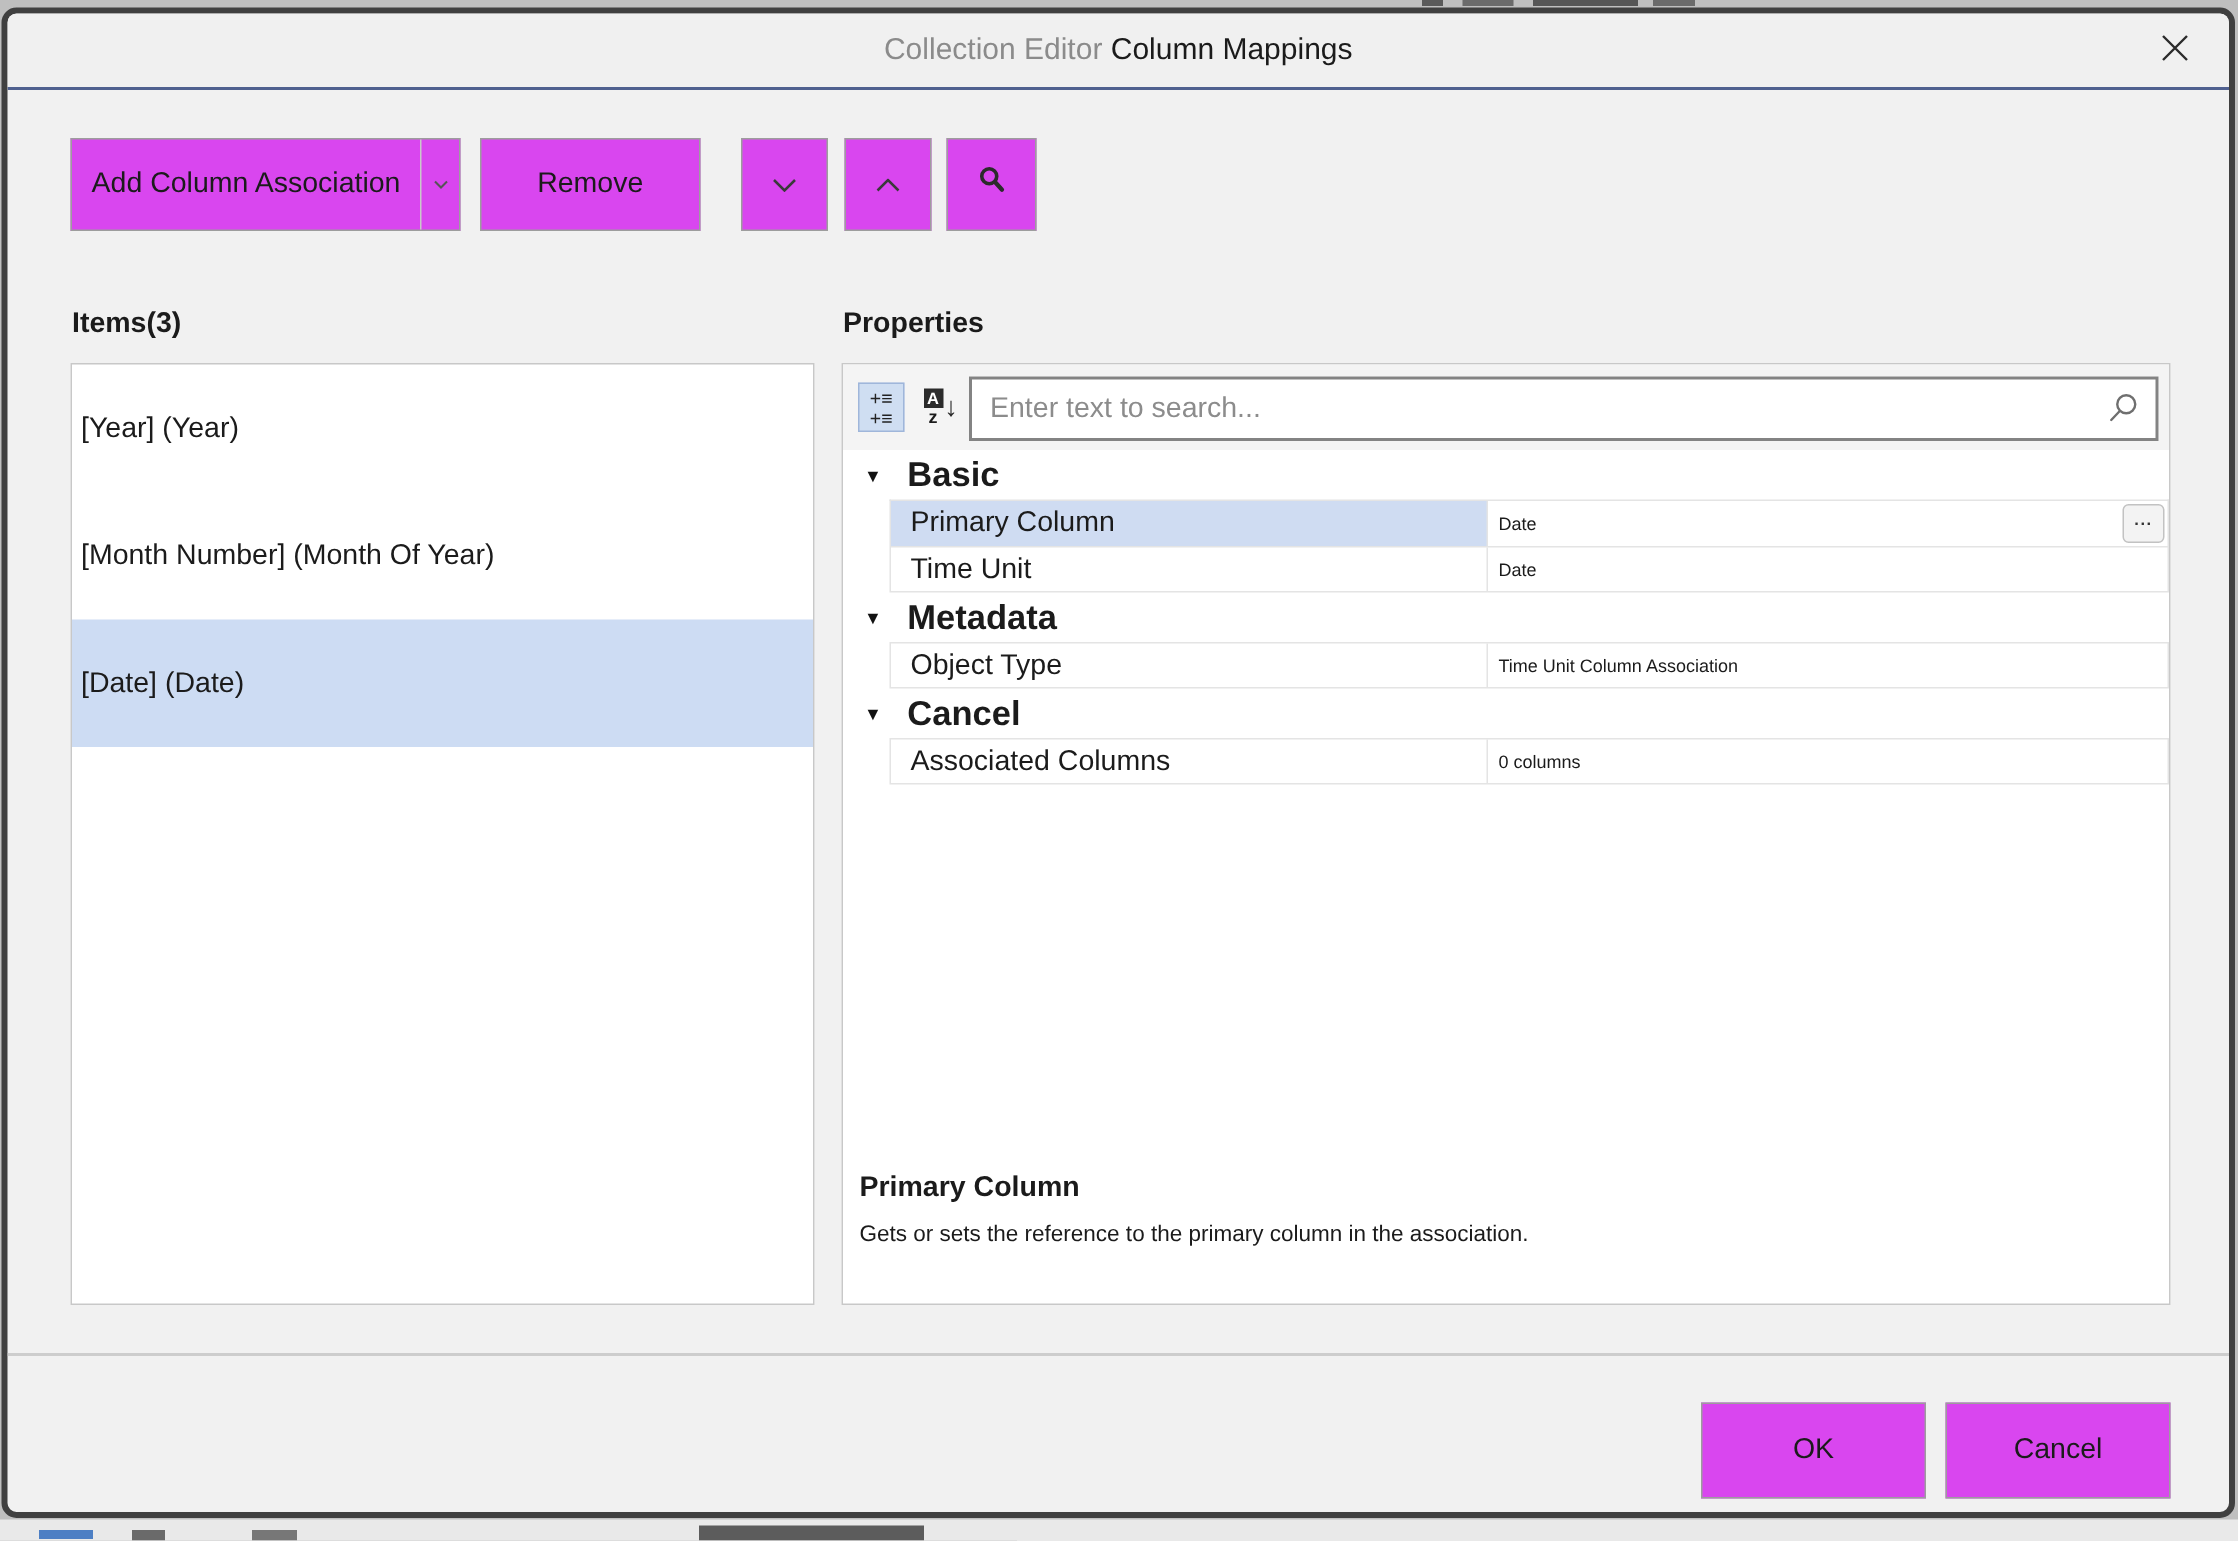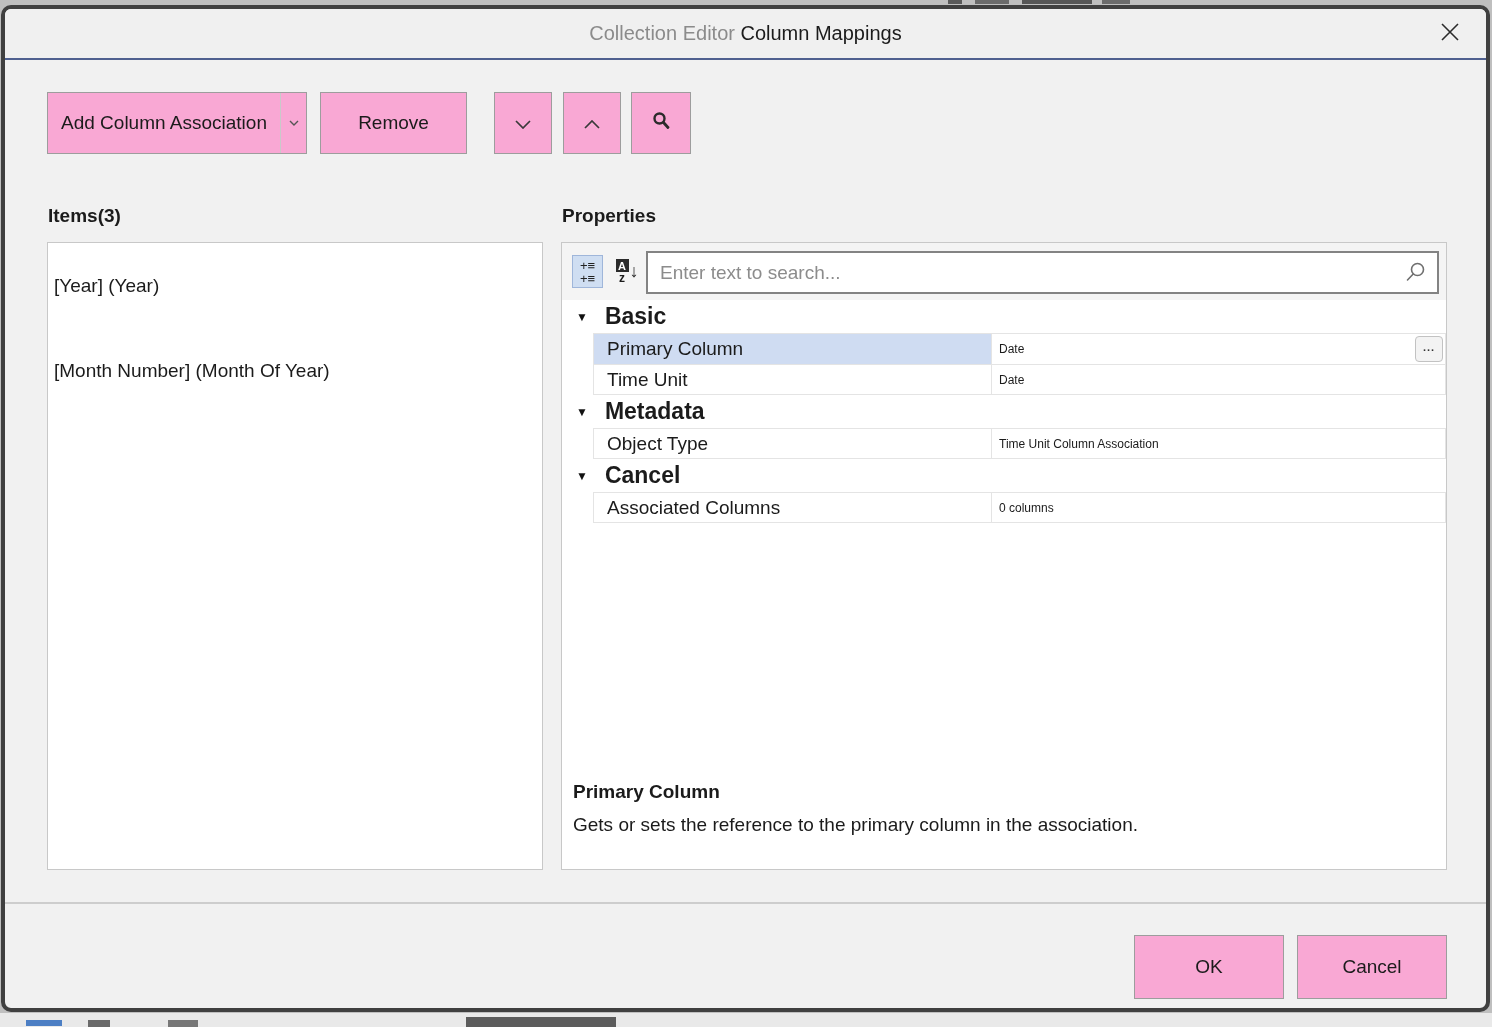--- a/index.html
+++ b/index.html
@@ -24,21 +24,21 @@
   .title .t-gray { color:#8b8b8b; }
   .title .t-dark { color:#1b1b1b; }
   .close-btn {
     position:absolute; right:14px; top:5px; width:44px; height:40px;
     display:flex; align-items:center; justify-content:center; cursor:pointer;
   }
   .accent-line { height:2px; background:#4f608f; }
 
   
   .btn {
-    background:#f9a8d4; border:1px solid #9d9d9d; font-size:19px; color:#1b1b1b;
+    background:#d946ef; border:1px solid #9d9d9d; font-size:19px; color:#1b1b1b;
     display:flex; align-items:center; justify-content:center; cursor:pointer;
   }
   .tb-add { position:absolute; left:42px; top:83px; width:260px; height:62px; padding:0; }
   .tb-add .main-part { flex:1; display:flex; align-items:center; justify-content:center; height:100%; }
   .tb-add .arrow-part {
     width:26px; height:100%; border-left:1px solid #c9c9c9;
     display:flex; align-items:center; justify-content:center; font-size:12px; color:#444;
   }
   .tb-remove { position:absolute; left:315px; top:83px; width:147px; height:62px; }
   .tb-down   { position:absolute; left:489px; top:83px; width:58px;  height:62px; }
@@ -109,21 +109,21 @@
     font-size:12px; color:#1b1b1b;
   }
   .ellipsis-btn {
     position:absolute; right:2px; top:2px; width:28px; height:26px;
     background:#f3f3f3; border:1px solid #c2c2c2; border-radius:4px; cursor:pointer;
     font-size:11px; font-weight:bold; letter-spacing:1px; color:#333;
     display:flex; align-items:center; justify-content:center; padding-bottom:4px;
   }
   .pg-desc { position:absolute; left:11px; top:538px; right:16px; }
   .pg-desc-title { font-size:19px; font-weight:bold; color:#1b1b1b; }
-  .pg-desc-text { margin-top:11px; font-size:19px; color:#1b1b1b; }
+  .pg-desc-text { margin-top:11px; font-size:15px; color:#1b1b1b; }
 
   
   .footer-divider { position:absolute; left:0; top:893px; width:100%; height:2px; background:#cdcdcd; }
   .btn-ok     { position:absolute; left:1129px; top:926px; width:150px; height:64px; }
   .btn-cancel { position:absolute; left:1292px; top:926px; width:150px; height:64px; }
 </style>
 </head>
 <body>
 
 <div class="bg-frag" style="left:948px; top:0; width:14px; height:4px; background:#5a5a5a;"></div>
@@ -183,20 +183,21 @@
         </svg>
     </span>
   </div>
 
   <div class="section-label lbl-items">Items(3)</div>
   <div class="section-label lbl-props">Properties</div>
 
   <div class="items-list">
     <div class="list-item">[Year] (Year)</div>
     <div class="list-item">[Month Number] (Month Of Year)</div>
+    <div class="list-item selected">[Date] (Date)</div>
   </div>
 
   <div class="props-panel">
 
     <div class="pg-toolbar">
       <div class="cat-btn">
         <span>+≡</span>
         <span>+≡</span>
       </div>
       <div class="sort-btn">

